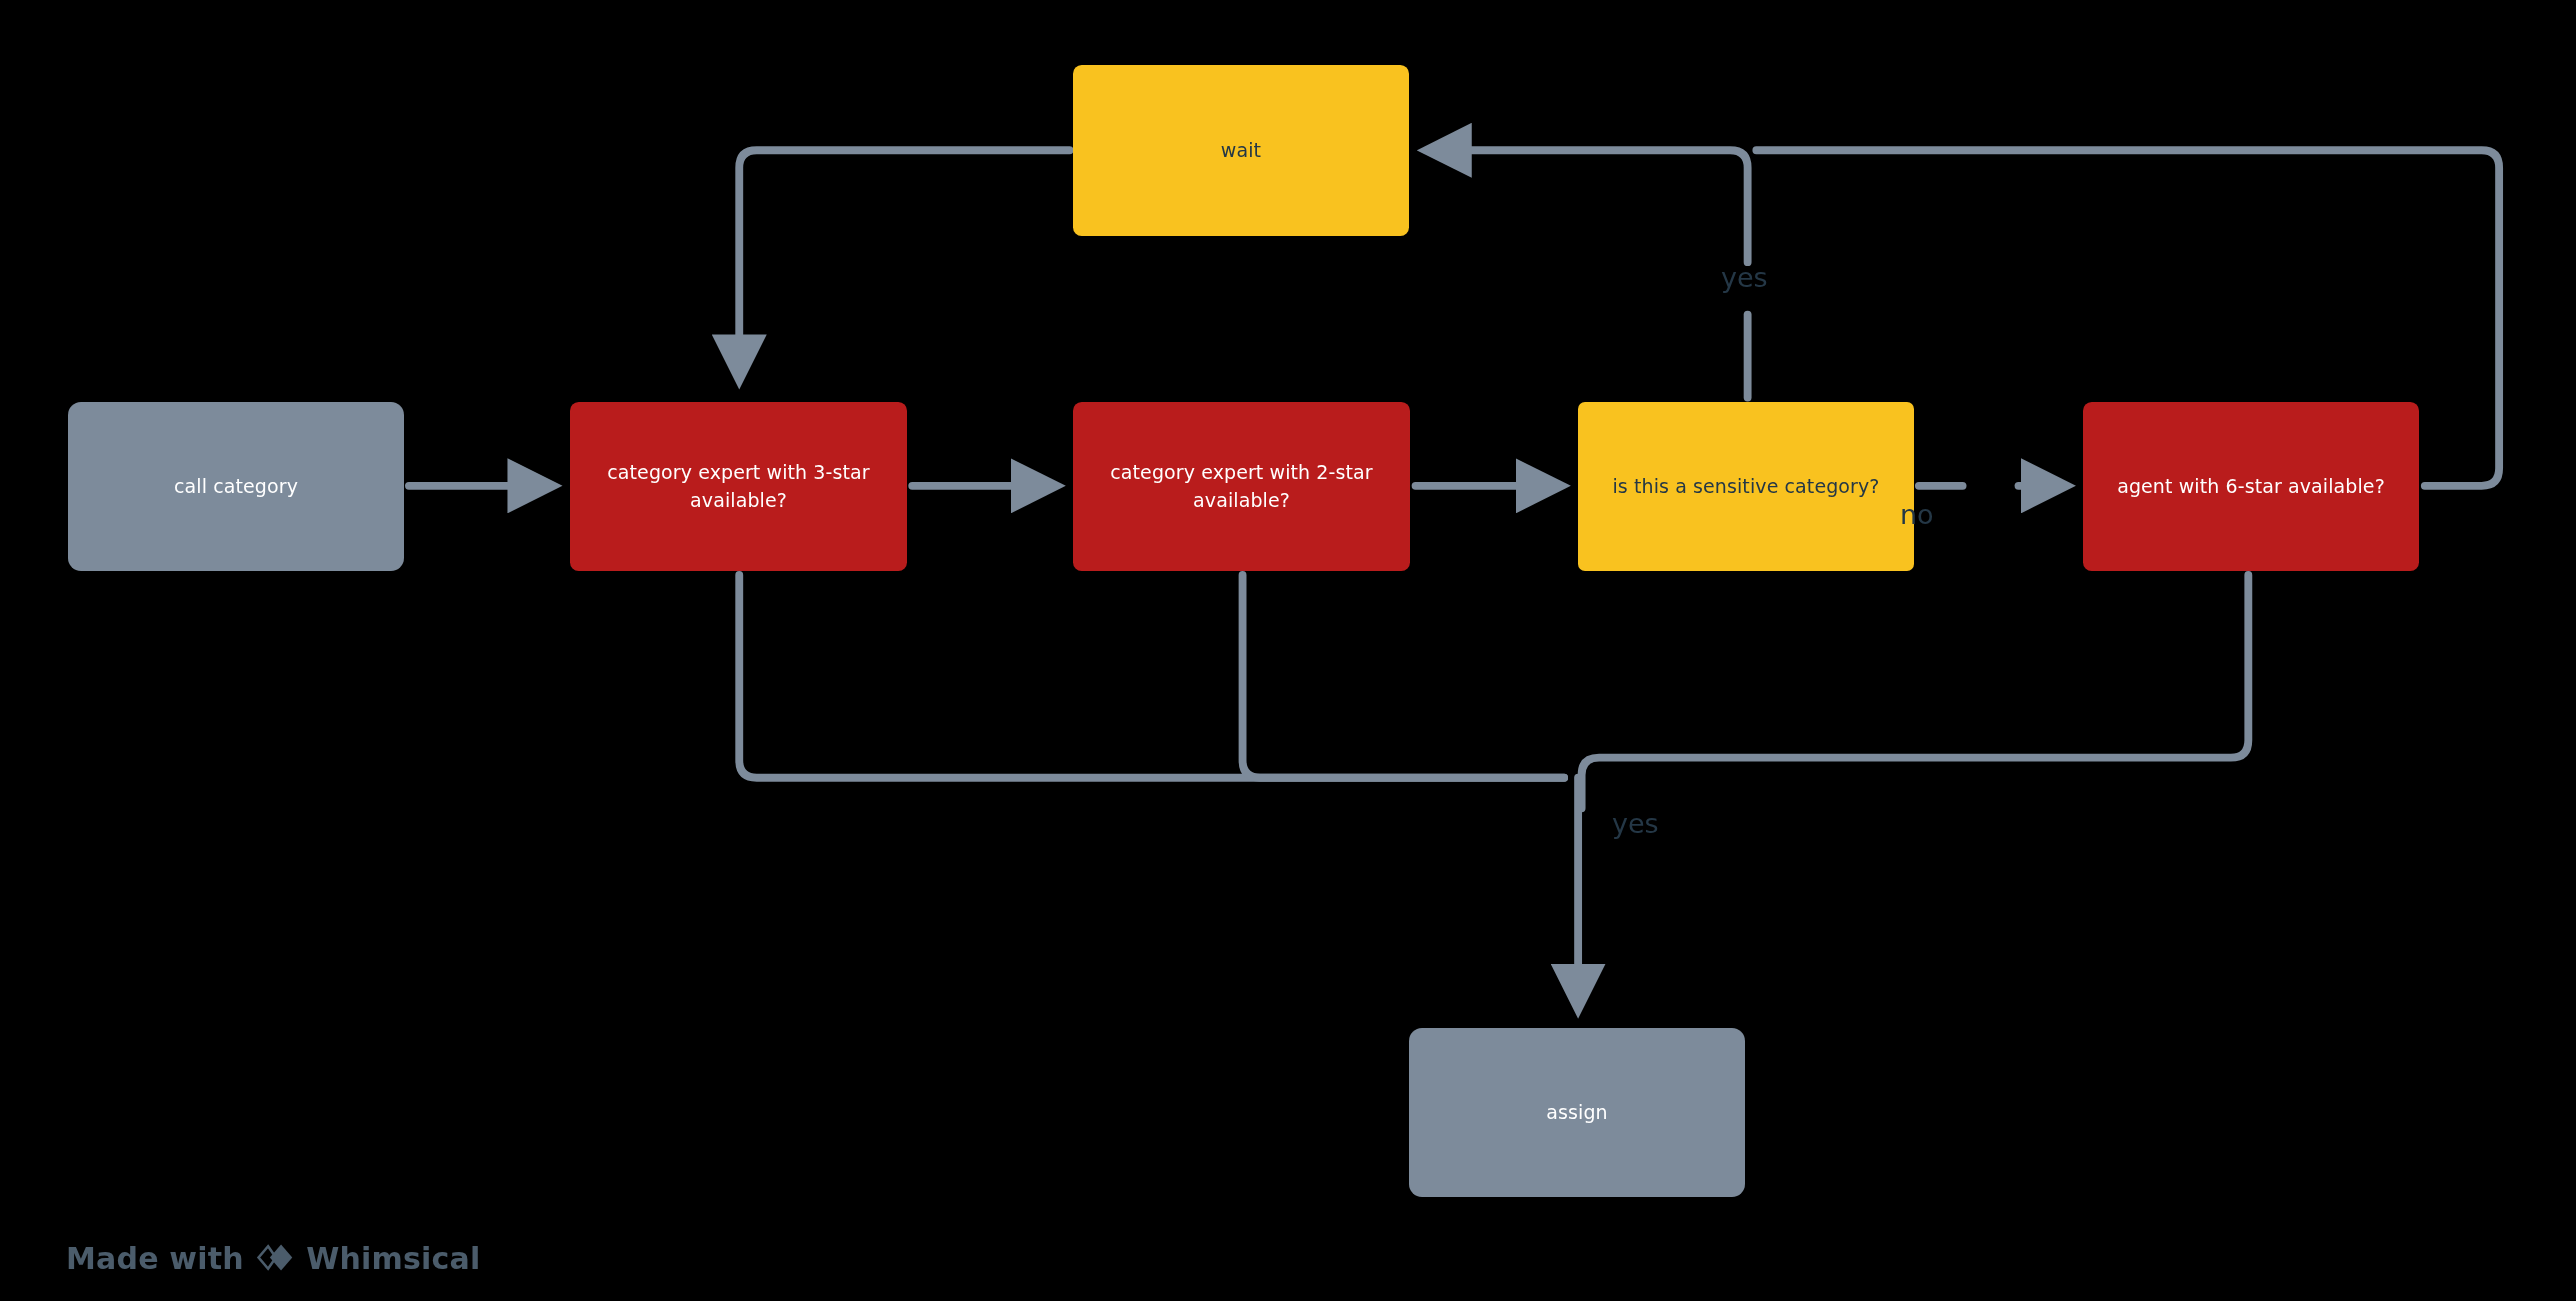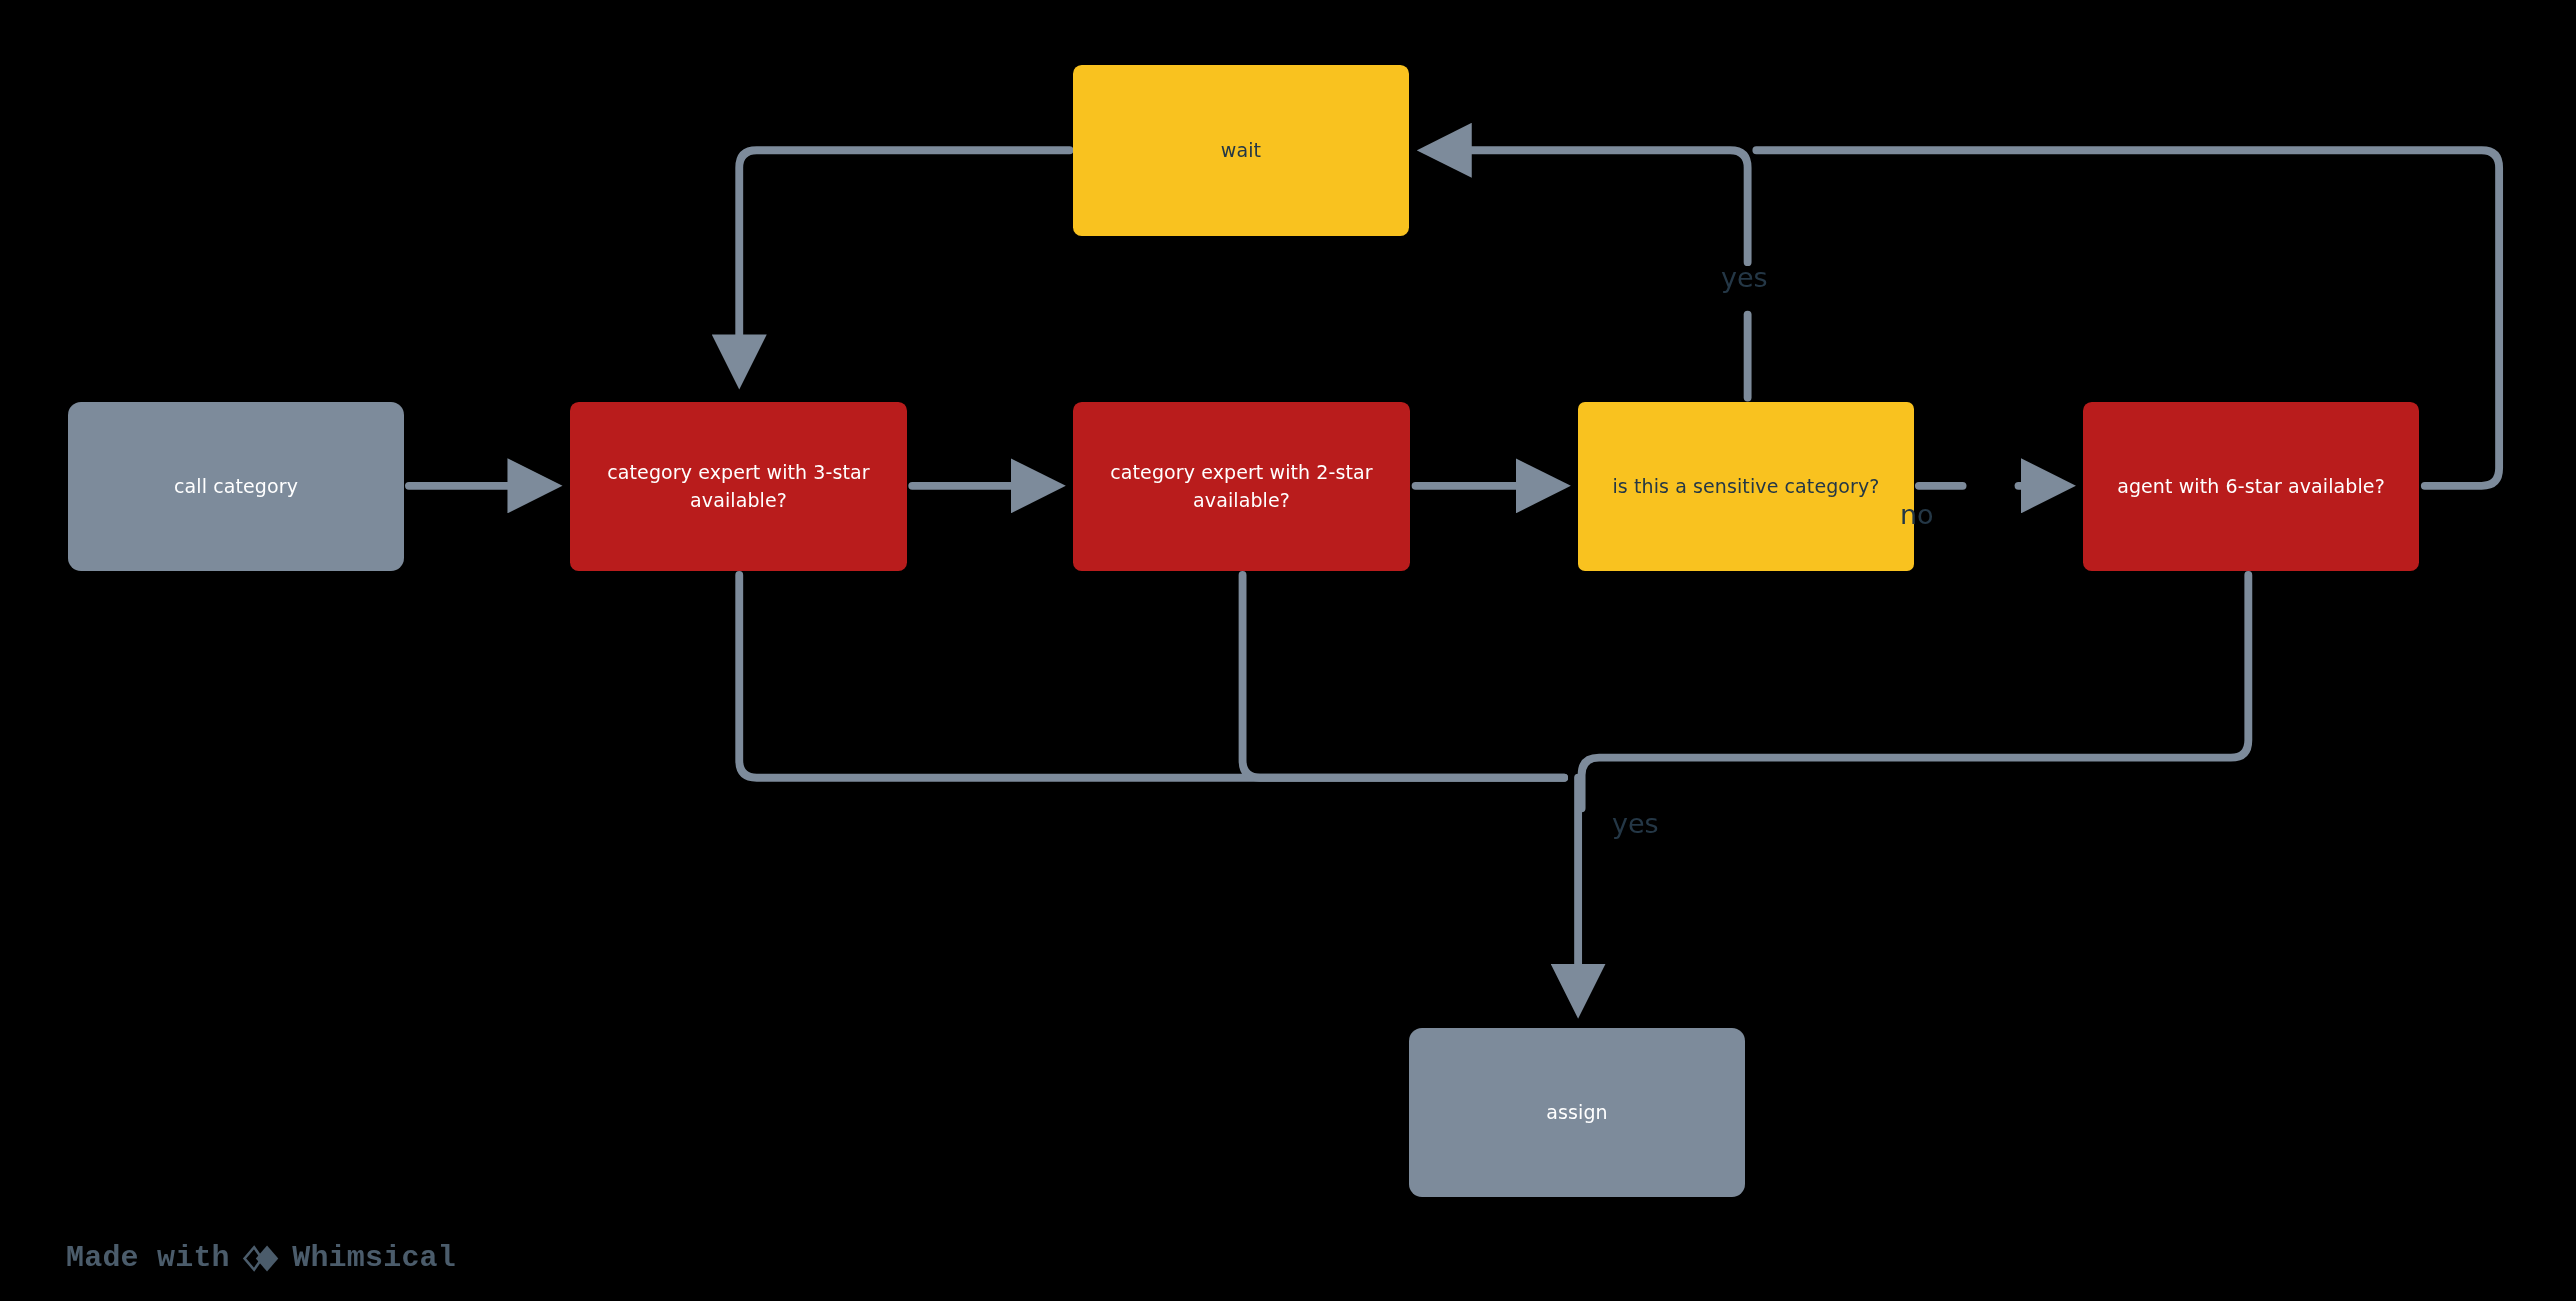--- a/index.html
+++ b/index.html
@@ -45,27 +45,26 @@
     font-size: 27px;
     color: #243746;
     font-family: "DejaVu Sans", "Liberation Sans", sans-serif;
     white-space: nowrap;
   }
   .watermark {
     position: absolute;
     left: 66px;
     top: 1241px;
     display: flex;
-    align-items: flex-end;
+    align-items: flex-start;
     gap: 12.2px;
     color: #4b5c6b;
     font-size: 30px;
     font-weight: bold;
     letter-spacing: 0.2px;
-    font-family: Liberation Mono, monospace;
   }
   .watermark .wm-text { color: #4b5c6b; }
 </style>
 </head>
 <body>
 
 <div id="canvas">
 
   <svg class="edges" viewBox="0 0 2948 1490" xmlns="http://www.w3.org/2000/svg">
     <defs>

